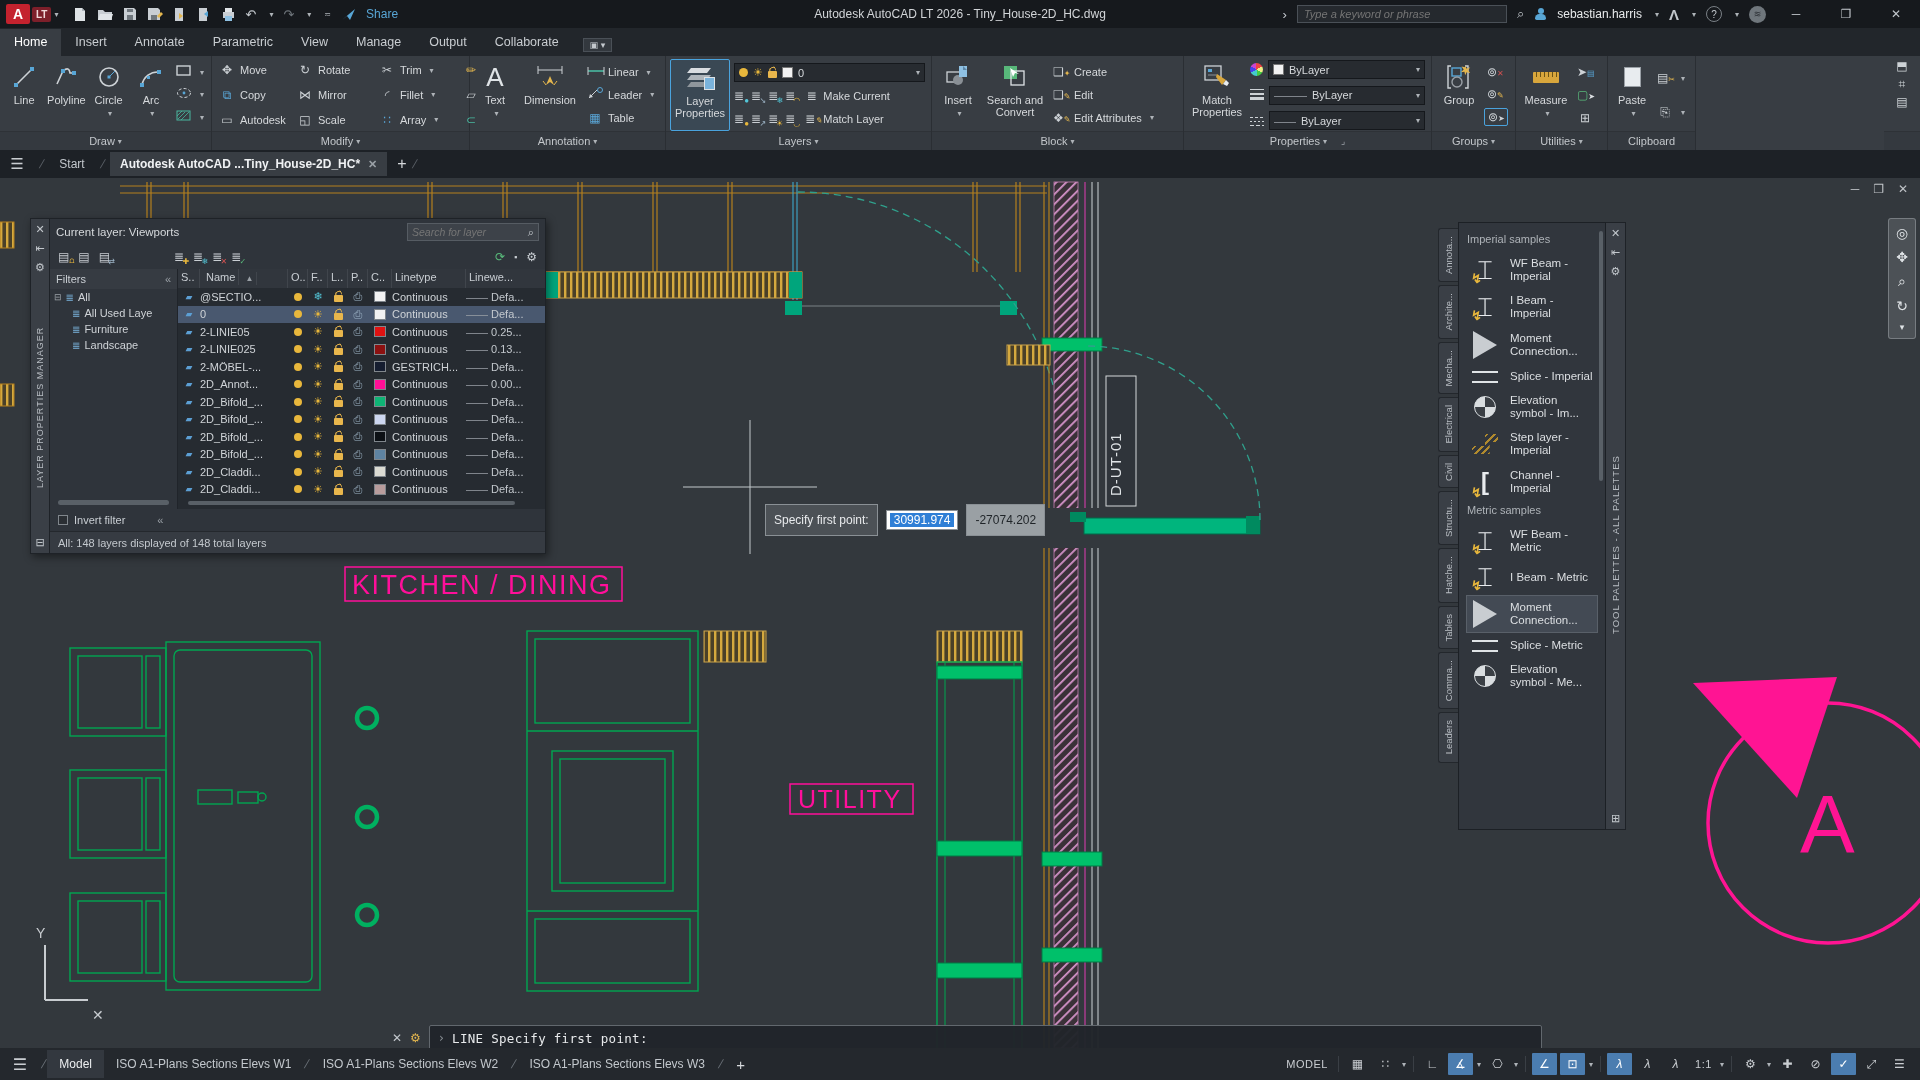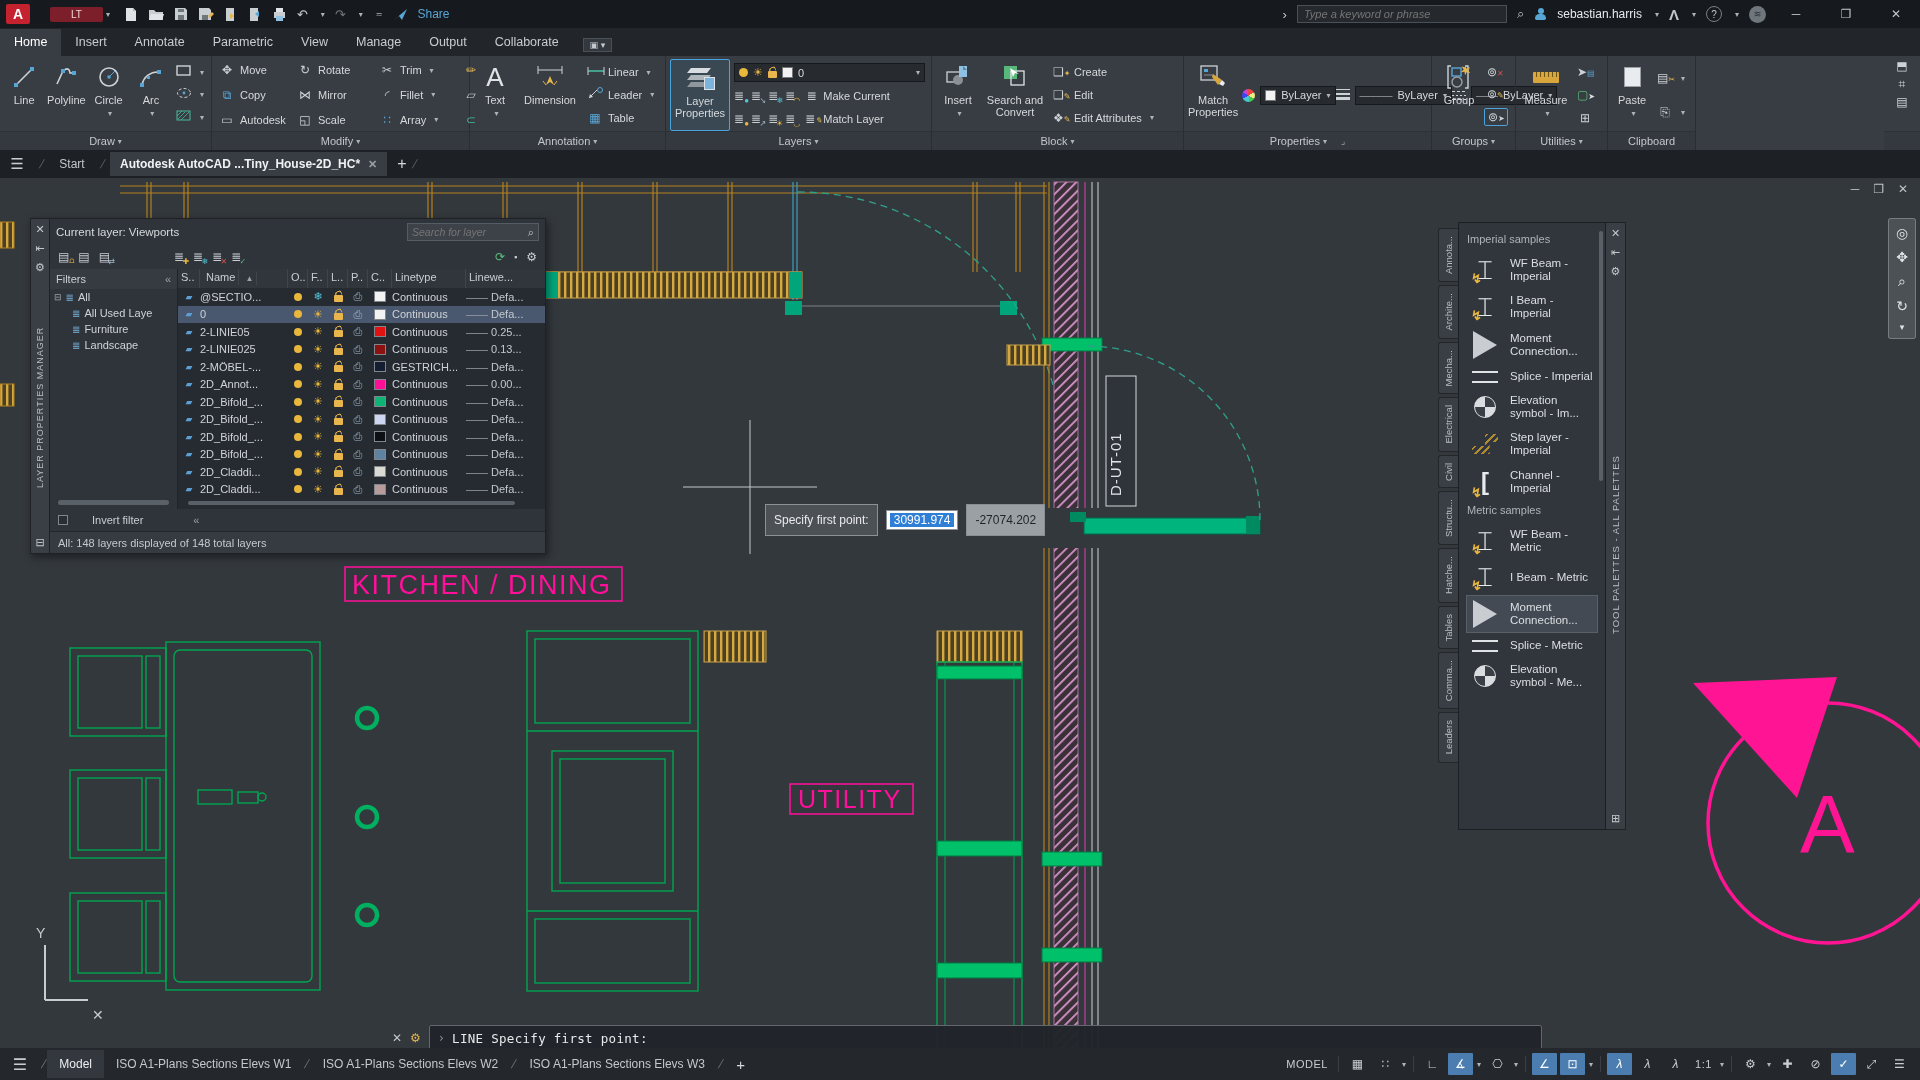--- a/index.html
+++ b/index.html
@@ -5,21 +5,21 @@
   *{box-sizing:border-box;margin:0;padding:0}
   html,body{width:1920px;height:1080px;overflow:hidden}
   body{position:relative;background:#33383d;font-family:"Liberation Sans",sans-serif;color:#d6d9dc;font-size:12px;-webkit-font-smoothing:antialiased}
   .row{display:flex;align-items:center}
   .dd{font-size:8px;color:#aeb3b8;margin-left:3px}
   .vlabel{writing-mode:vertical-rl;transform:rotate(180deg);letter-spacing:1px;color:#b9bec4;font-size:10px;text-align:center}
 
   
   #titlebar{position:absolute;left:0;top:0;width:1920px;height:28px;background:#16191d;display:flex;align-items:center;padding-left:6px}
   .applogo{width:24px;height:20px;background:#c4222e;color:#fff;font-weight:bold;display:flex;align-items:center;justify-content:center;font-size:14px;border-radius:2px}
-  .ltbadge{background:#7d1f2a;color:#f0d7d9;font-size:10px;font-weight:normal;padding:2px 21px;margin-left:20px;border-radius:2px}
+  .ltbadge{background:#7d1f2a;color:#f0d7d9;font-size:10px;font-weight:bold;padding:2px 4px;margin-left:2px;border-radius:2px}
   .qat{display:flex;align-items:center;gap:10px;margin-left:14px}
   .qat .qi{color:#c3c8cd;font-size:13px;cursor:default}
   .qat svg{display:block}
   #tb-title{position:absolute;left:0;right:0;text-align:center;font-size:12px;color:#d2d5d8;pointer-events:none}
   #tb-right{position:absolute;right:0;top:0;height:28px;display:flex;align-items:center;gap:10px;padding-right:4px}
   #tb-search{width:210px;height:18px;background:#25292e;border:1px solid #4a5057;color:#9aa0a6;font-style:italic;font-size:11px;padding:0 6px;font-family:"Liberation Sans",sans-serif}
   .tb-ico{color:#c3c8cd;font-size:13px}
   .person{width:13px;height:13px;position:relative;display:inline-block}
   .person::before{content:"";position:absolute;left:3.5px;top:0;width:6px;height:6px;border-radius:50%;background:#58a6d6}
   .person::after{content:"";position:absolute;left:1px;top:6.5px;width:11px;height:6px;border-radius:5px 5px 2px 2px;background:#58a6d6}
@@ -119,21 +119,21 @@
   .c-i{width:20px;text-align:center;flex:none;display:flex;justify-content:center;align-items:center}
   .c-c{width:24px;display:flex;justify-content:center;flex:none}
   .c-c i{width:12px;height:11px;border:1px solid #80868c;display:block}
   .c-lt{width:74px;white-space:nowrap;overflow:hidden;flex:none}
   .c-lw{width:58px;white-space:nowrap;overflow:hidden;flex:none;color:#c3c8cd}
   .c-lw::before{content:"—— ";color:#9aa0a6}
   .sun{color:#e8b73c;font-size:11px}
   .snow{color:#53c6d8;font-size:11px}
   .prn{color:#9fb6c8;font-size:11px;position:relative}
   .minibulb{width:8px;height:8px;border-radius:50%;background:#e8b73c;display:inline-block}
-  .lp-invert{height:22px;display:flex;align-items:center;gap:24px;padding:0 8px;font-size:11px;color:#c9ced3}
+  .lp-invert{height:22px;display:flex;align-items:center;gap:6px;padding:0 8px;font-size:11px;color:#c9ced3}
   .cb{width:10px;height:10px;border:1px solid #80868c;background:#2a2e33}
   .lp-status{height:22px;background:#363b42;display:flex;align-items:center;padding:0 8px;font-size:11px;color:#c3c8cd;border-top:1px solid #24282d}
 
   
   #tp{position:absolute;left:1438px;top:222px;width:188px;height:608px;display:flex}
   .tp-tabs{width:20px;display:flex;flex-direction:column;gap:3px;padding-top:6px}
   .tp-tab{background:#3a3f46;border:1px solid #23272c;border-right:none;border-radius:3px 0 0 3px;padding:7px 1px;display:flex;justify-content:center}
   .tp-tab .vlabel{font-size:9.5px;letter-spacing:0}
   .tp-body{flex:1;background:#31363d;border:1px solid #1c2025;padding:6px 8px 6px 8px;position:relative}
   .tp-cat{font-size:11px;color:#aeb3b8;margin:4px 0 8px}
@@ -233,20 +233,21 @@
     <span class="qi" style="color:#6f767c">↷</span>
       <span class="dd">▾</span>
     <span class="dd">≂</span>
     <span class="qi">
         <svg width="15" height="13">
           <path d="M1 12L14 1 9 12 6 8z" fill="#58a6d6"></path>
         </svg>
       </span>
     <span style="color:#58a6d6;font-size:12px">Share</span>
   </div>
+  <div id="tb-title">Autodesk AutoCAD LT 2026 - Tiny_House-2D_HC.dwg</div>
   <div id="tb-right">
     <span class="tb-ico">›</span>
     <input id="tb-search" placeholder="Type a keyword or phrase" style="">
     <span class="tb-ico">⌕</span>
     <span class="person"></span>
     <span style="font-size:12px;color:#e8eaec">sebastian.harris</span>
     <span class="dd">▾</span>
     <span class="tb-ico" style="font-weight:bold;font-size:15px">Λ</span>
     <span class="dd">▾</span>
     <span class="tb-ico" style="border:1px solid #7a8086;border-radius:50%;width:16px;height:16px;display:flex;align-items:center;justify-content:center;font-size:10px">?</span>
@@ -557,21 +558,21 @@
             <svg width="28" height="26">
               <rect x="2" y="2" width="16" height="14" fill="none" stroke="#cdd2d6" stroke-width="1.3"></rect>
               <rect x="5" y="5" width="4" height="3" fill="#58a6d6"></rect>
               <line x1="5" y1="11" x2="14" y2="11" stroke="#8a9096"></line>
               <path d="M14 10l9 6-4 5-6-8z" fill="#d8a63c"></path>
               <path d="M23 16l3 3-2 3-4-2z" fill="#e8ecef"></path>
             </svg>
           </span>
         <span class="two">Match Properties</span>
       </div>
-      <div style="flex:1;display:flex;flex-direction:row;justify-content:flex-start;padding:1px 2px">
+      <div style="flex:1;display:flex;flex-direction:column;justify-content:space-between;padding:1px 2px">
         <div class="row" style="gap:5px">
           <span class="colorwheel"></span>
           <div class="combo" style="flex:1">
               <span class="swatch"></span>
               <span>ByLayer</span>
               <span class="dd">▾</span>
             </div>
         </div>
         <div class="row" style="gap:5px">
           <span class="lwico"></span>

